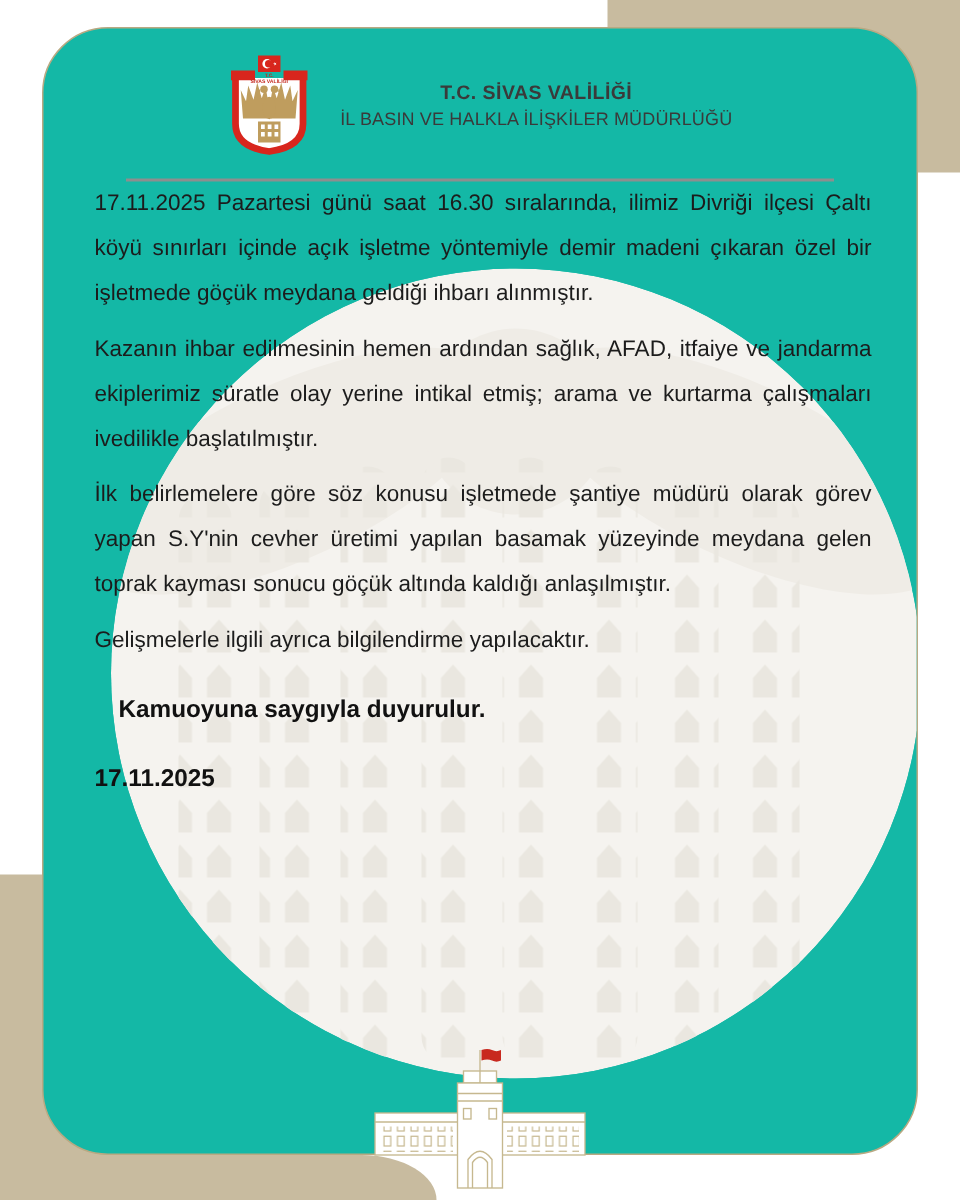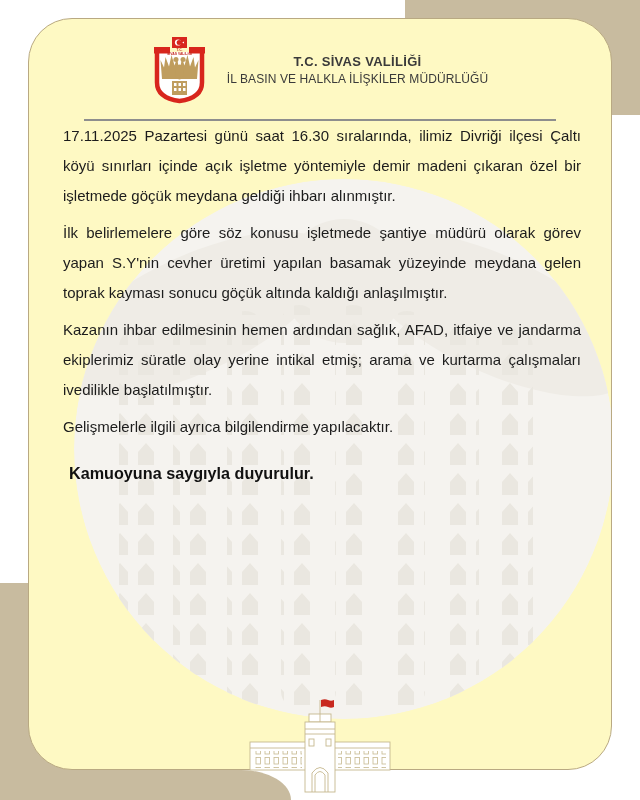--- a/index.html
+++ b/index.html
@@ -16,21 +16,21 @@
     position:absolute;left:0;top:583px;width:78px;height:217px;
     background:#c8bb9f;z-index:0;
   }
   .bg-bottom-band{
     position:absolute;left:0;top:770px;width:291px;height:30px;
     background:#c8bb9f;border-top-right-radius:50px 30px;z-index:0;
   }
   
   .card{
     position:absolute;left:28px;top:18px;width:584px;height:752px;
-    box-sizing:border-box;background:#fef9c3;
+    box-sizing:border-box;background:#14b8a6;
     border:1px solid #b9a982;border-radius:44px;z-index:1;
   }
   .watermark{position:absolute;left:0;top:0;z-index:0;}
   .card-content{position:relative;z-index:1;}
   .header-row{
     display:flex;justify-content:center;align-items:center;
     gap:20px;margin-top:16px;
   }
   .emblem{width:55px;height:70px;flex:0 0 auto;}
   .header-text{text-align:center;color:#3a3a3a;}
@@ -41,21 +41,21 @@
   .doc-title{
     text-align:center;font-size:27px;font-weight:bold;color:#0e0e0e;
     letter-spacing:.5px;margin:60px 0 8px;line-height:32px;
   }
   p.body-par{
     font-size:15px;line-height:30px;text-align:justify;
     color:#1c1c1c;margin:0 0 7px;
   }
   p.closing{
     font-size:16.2px;line-height:30px;font-weight:bold;
-    color:#111;margin:16px 6px;
+    color:#111;margin:16px 16px;
   }
   p.doc-date{
     font-size:16.2px;line-height:30px;font-weight:bold;
     color:#111;margin:0;
   }
   .building{position:absolute;left:245px;top:696px;z-index:2;}
 </style>
 </head>
 <body>
 
@@ -137,25 +137,26 @@
           <div class="org-title">T.C. SİVAS VALİLİĞİ</div>
           <div class="org-subtitle">İL BASIN VE HALKLA İLİŞKİLER MÜDÜRLÜĞÜ</div>
         </div>
       </div>
 
       <div class="separator"></div>
 
       <div class="content">
 
         <p class="body-par">17.11.2025 Pazartesi günü saat 16.30 sıralarında, ilimiz Divriği ilçesi Çaltı köyü sınırları içinde açık işletme yöntemiyle demir madeni çıkaran özel bir işletmede göçük meydana geldiği ihbarı alınmıştır.</p>
+        <p class="body-par">Kazanın ihbar edilmesinin hemen ardından sağlık, AFAD, itfaiye ve jandarma ekiplerimiz süratle olay yerine intikal etmiş; arama ve kurtarma çalışmaları ivedilikle başlatılmıştır.</p>
         <p class="body-par">İlk belirlemelere göre söz konusu işletmede şantiye müdürü olarak görev yapan S.Y'nin cevher üretimi yapılan basamak yüzeyinde meydana gelen toprak kayması sonucu göçük altında kaldığı anlaşılmıştır.</p>
-        <p class="body-par">Kazanın ihbar edilmesinin hemen ardından sağlık, AFAD, itfaiye ve jandarma ekiplerimiz süratle olay yerine intikal etmiş; arama ve kurtarma çalışmaları ivedilikle başlatılmıştır.</p>
         <p class="body-par">Gelişmelerle ilgili ayrıca bilgilendirme yapılacaktır.</p>
 
         <p class="closing">Kamuoyuna saygıyla duyurulur.</p>
+        <p class="doc-date">17.11.2025</p>
       </div>
     </div>
   </div>
 
   <svg class="building" width="150" height="98" viewBox="0 0 150 98">
     <defs>
       <pattern id="bWin" width="9" height="10" patternUnits="userSpaceOnUse">
         <rect x="2" y="1.5" width="4.5" height="6.5" fill="none" stroke="#c6b88f" stroke-width="0.8"></rect>
       </pattern>
     </defs>

